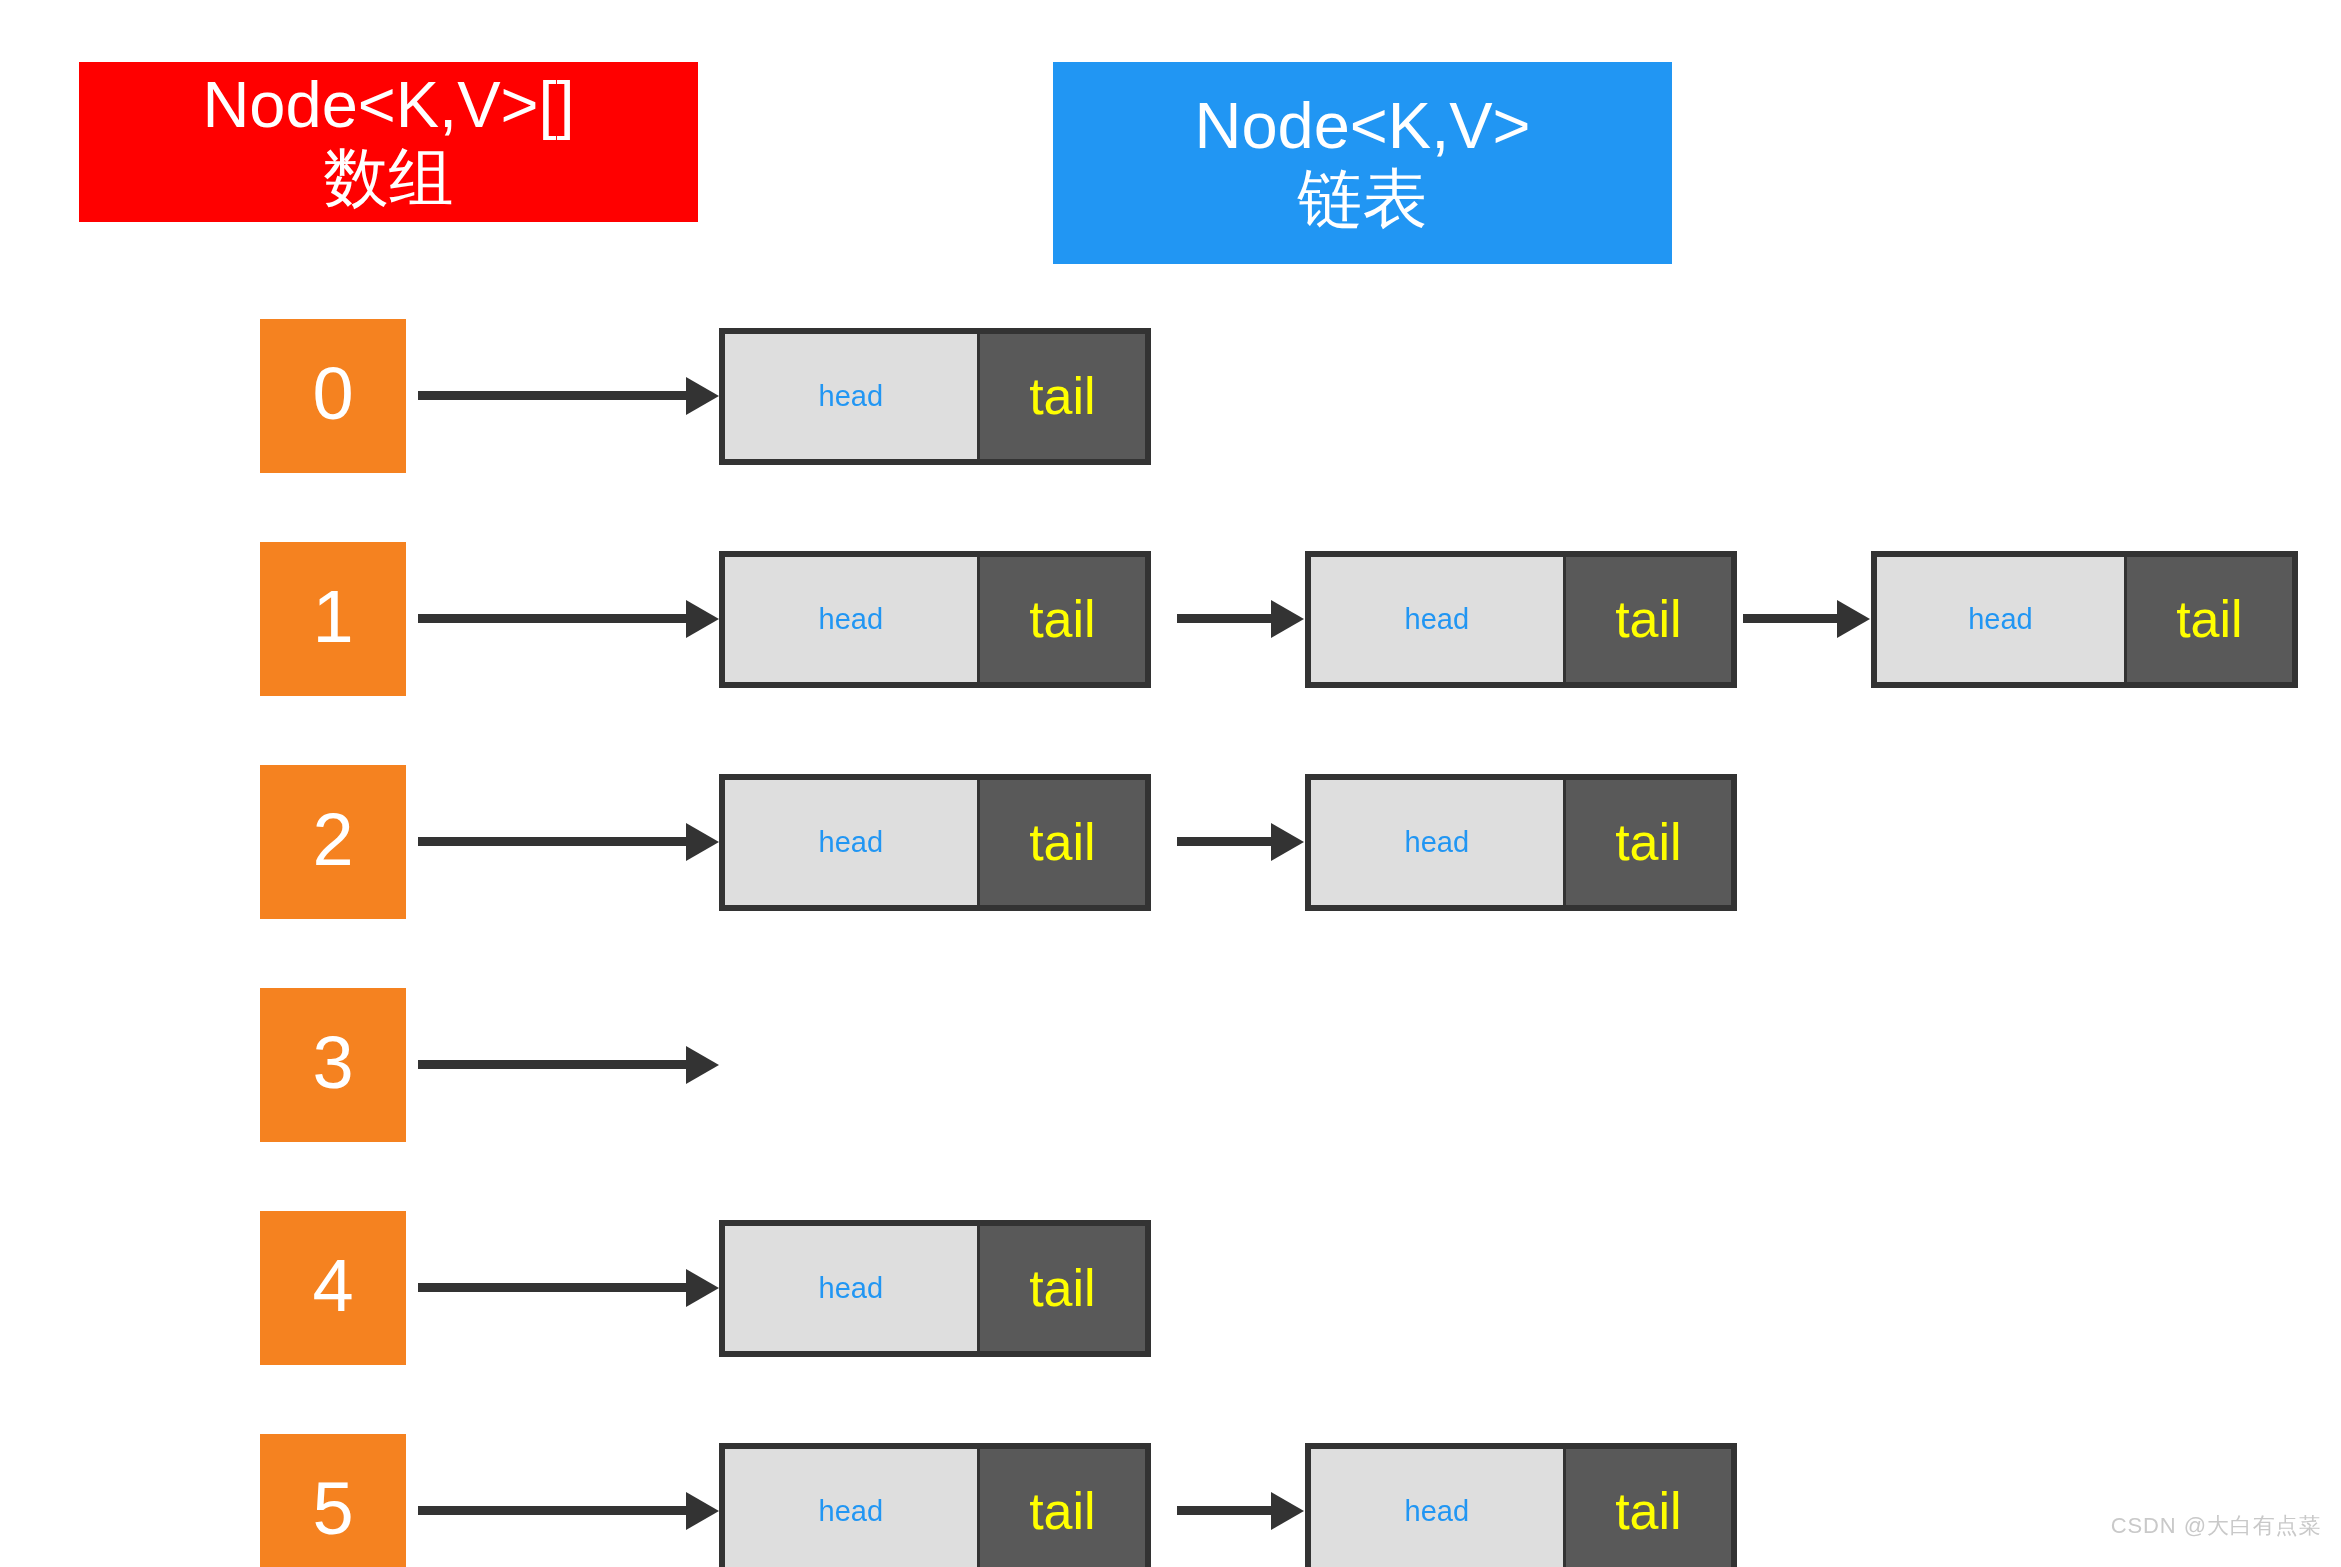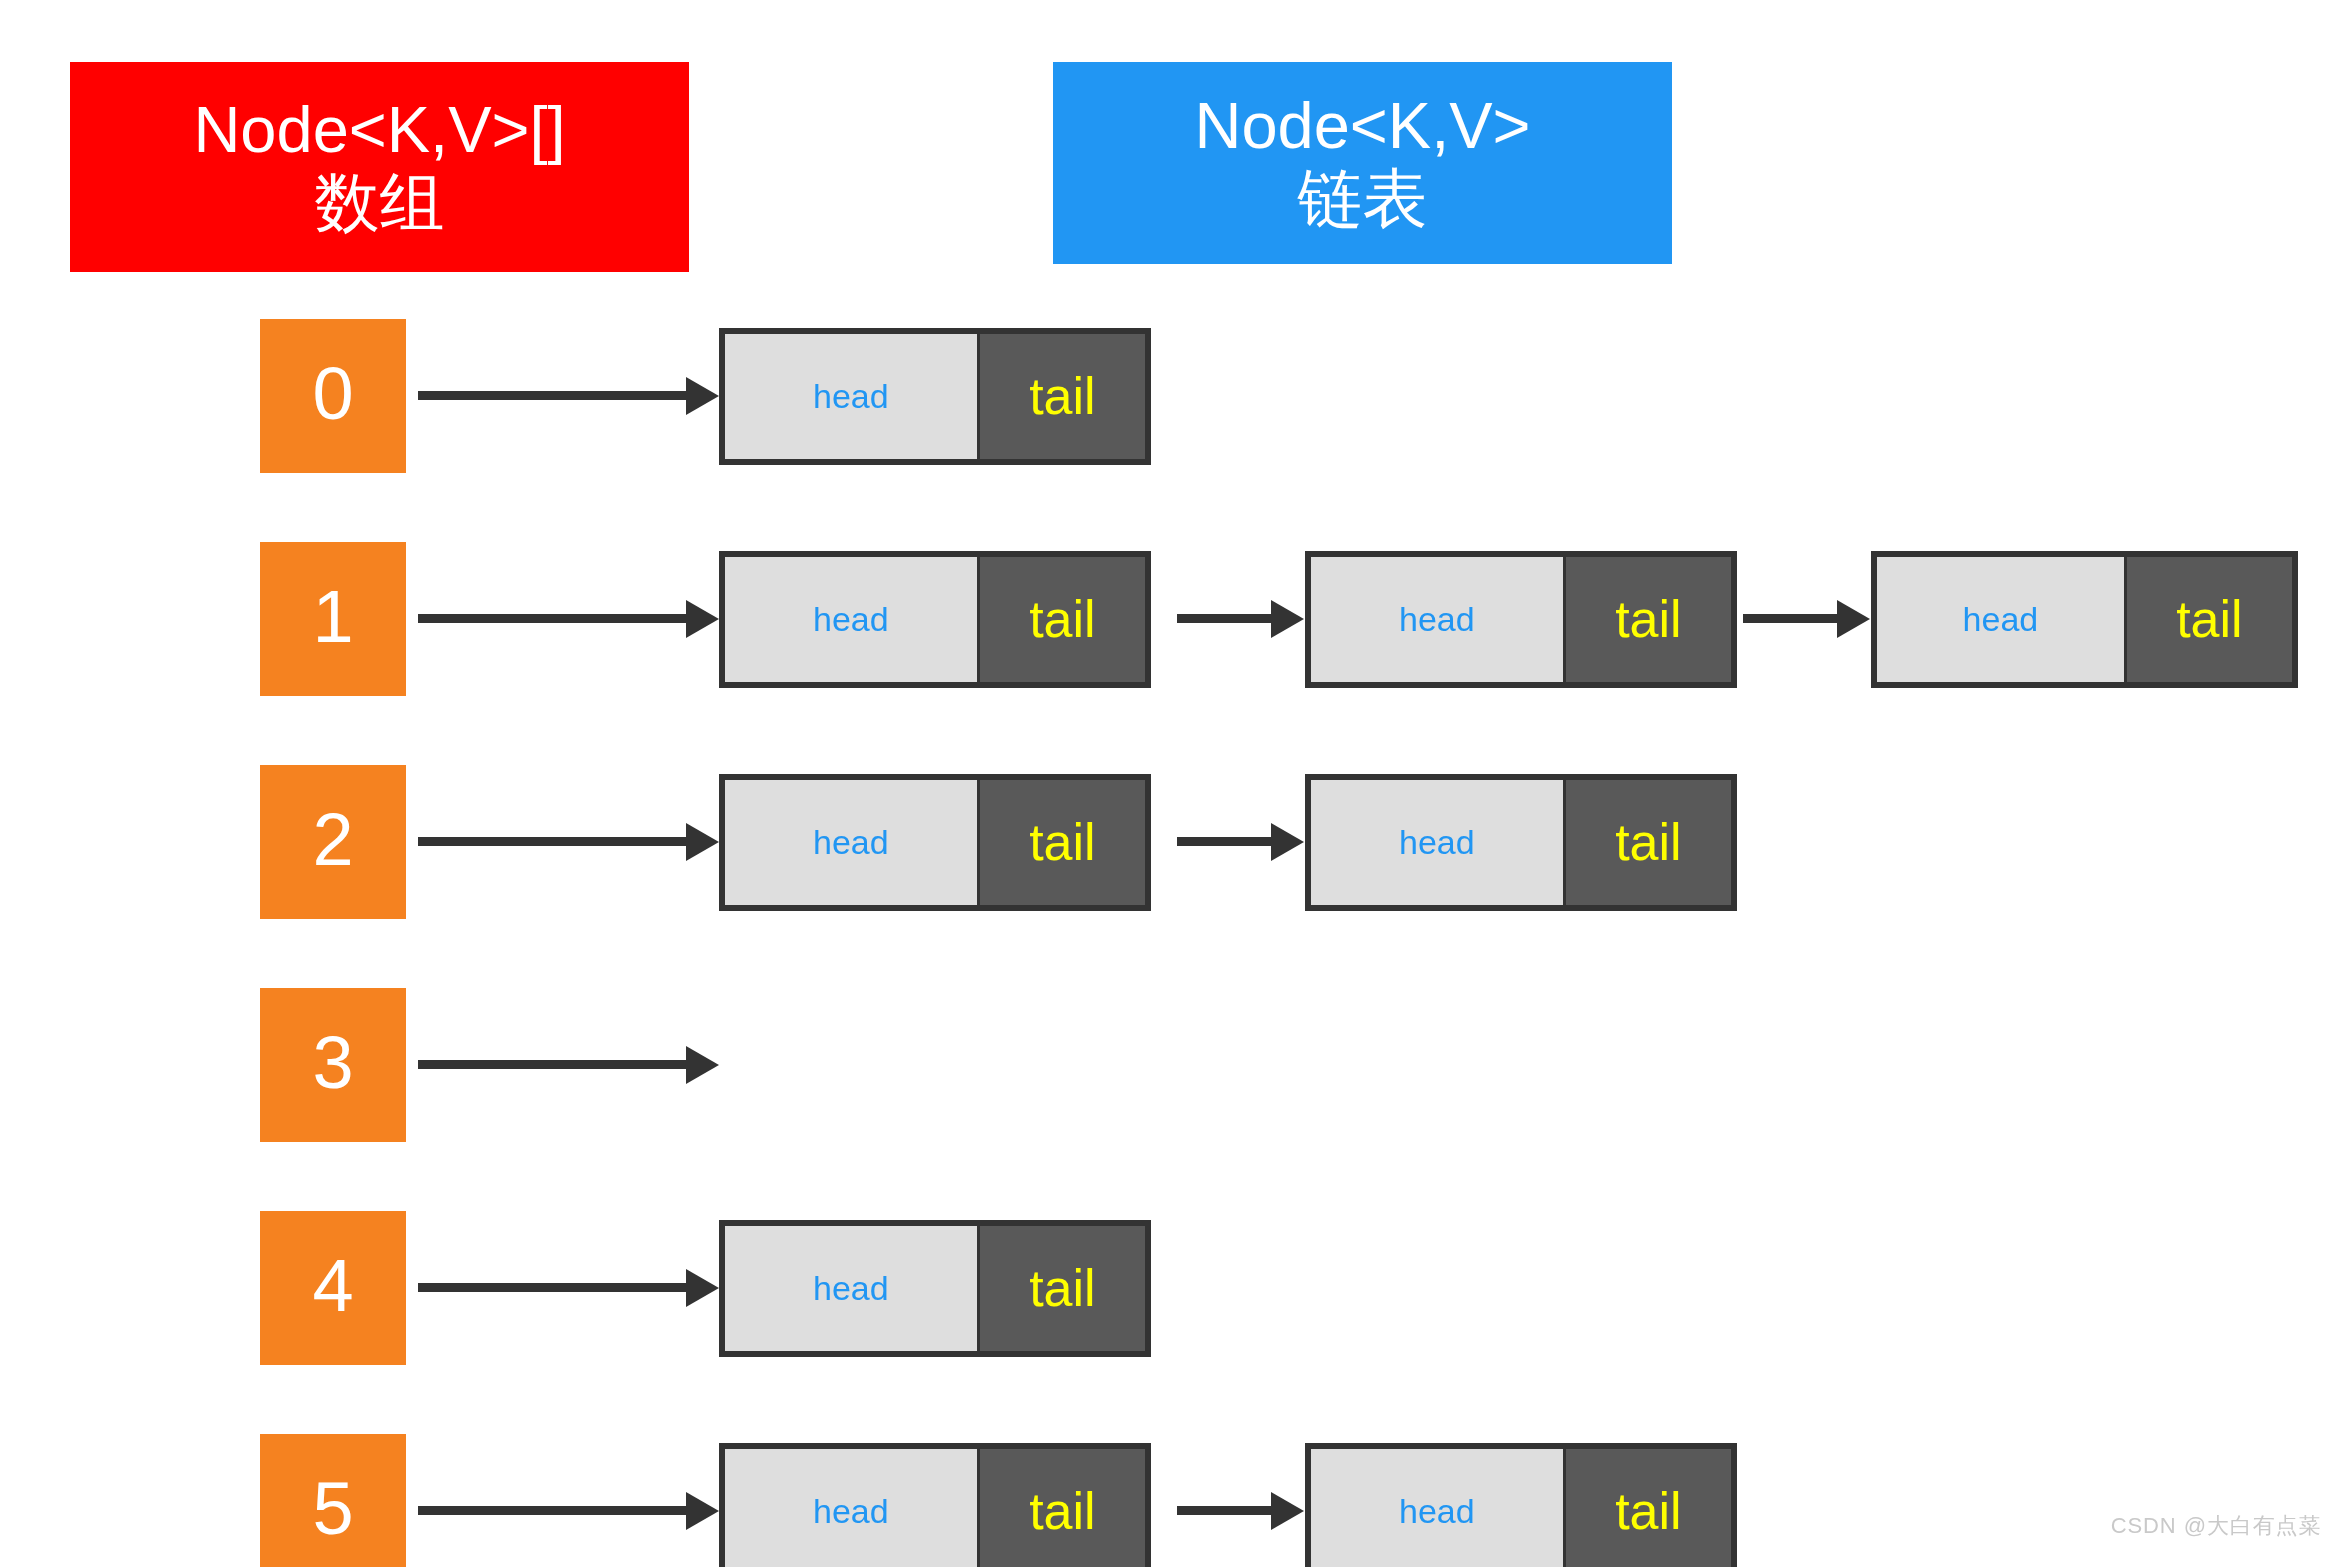--- a/index.html
+++ b/index.html
@@ -36,24 +36,24 @@
     font-size: 65px;
     letter-spacing: 0px;
     white-space: nowrap;
   }
   .legend-line-2 {
     font-size: 65px;
     white-space: nowrap;
   }
 
   #legend-array {
-    left: 70px;
+    left: 79px;
     top: 62px;
     width: 619px;
-    height: 210px;
+    height: 160px;
     background: #FF0000;
   }
   #legend-list {
     left: 1053px;
     top: 62px;
     width: 619px;
     height: 202px;
     background: #2196F3;
   }
 
@@ -113,21 +113,21 @@
     box-sizing: border-box;
     display: flex;
     overflow: hidden;
   }
   .node-head {
     background: #DEDEDE;
     color: #2196F3;
     display: flex;
     align-items: center;
     justify-content: center;
-    font-size: 34px;
+    font-size: 29px;
     box-sizing: border-box;
     border-right: 3.4px solid #333333;
   }
   .node-tail {
     background: #595959;
     color: #FFFF00;
     display: flex;
     align-items: center;
     justify-content: center;
     font-size: 52px;

